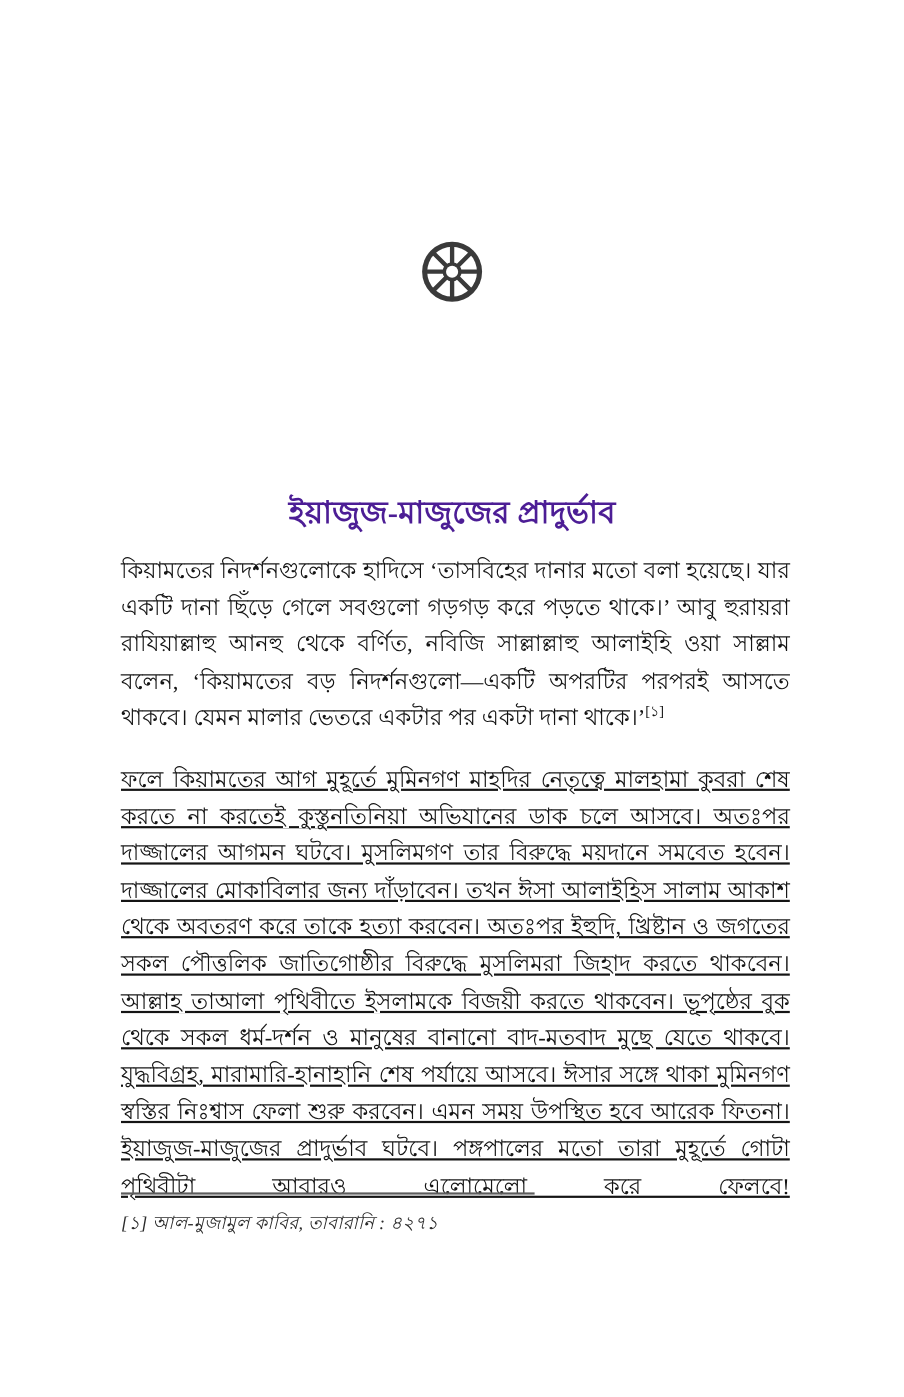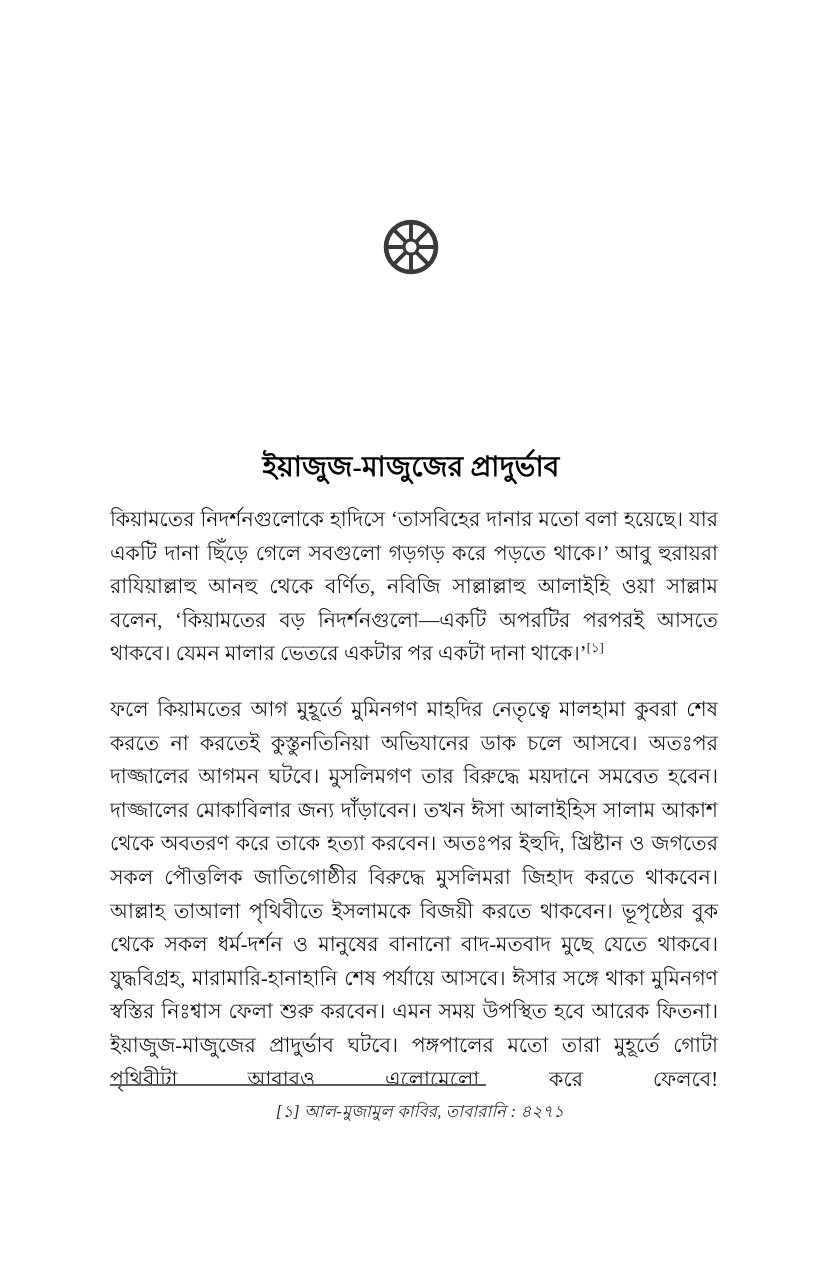--- a/index.html
+++ b/index.html
@@ -34,21 +34,21 @@
   
   .chapter-title {
     position: absolute;
     left: 0;
     top: 428px;
     width: 822px;
     text-align: center;
     font-size: 28px;
     line-height: 40px;
     font-weight: 700;
-    color: #000000;
+    color: #4c1d95;
     letter-spacing: 0.2px;
   }
 
   
   .content {
     position: absolute;
     left: 110px;
     top: 503px;
     width: 620px;
   }
@@ -61,34 +61,34 @@
     color: #141414;
     -webkit-hyphens: none;
     hyphens: none;
     word-spacing: 0.2px;
   }
   .para + .para {
     margin-top: 22px;
   }
   .para.last-justified {
     text-align-last: justify;
+    text-decoration: underline;
   }
   .fn-ref {
     font-size: 13px;
     vertical-align: super;
     line-height: 0;
   }
 
   
   .footnote-area {
     position: absolute;
     left: 110px;
     top: 1084px;
     width: 620px;
-    text-align: center;
   }
   .footnote-rule {
     width: 376px;
     height: 2px;
     background: #5d5d5d;
     margin: 0 0 14px 0;
     border: 0;
   }
   .footnote-text {
     font-size: 16.5px;

